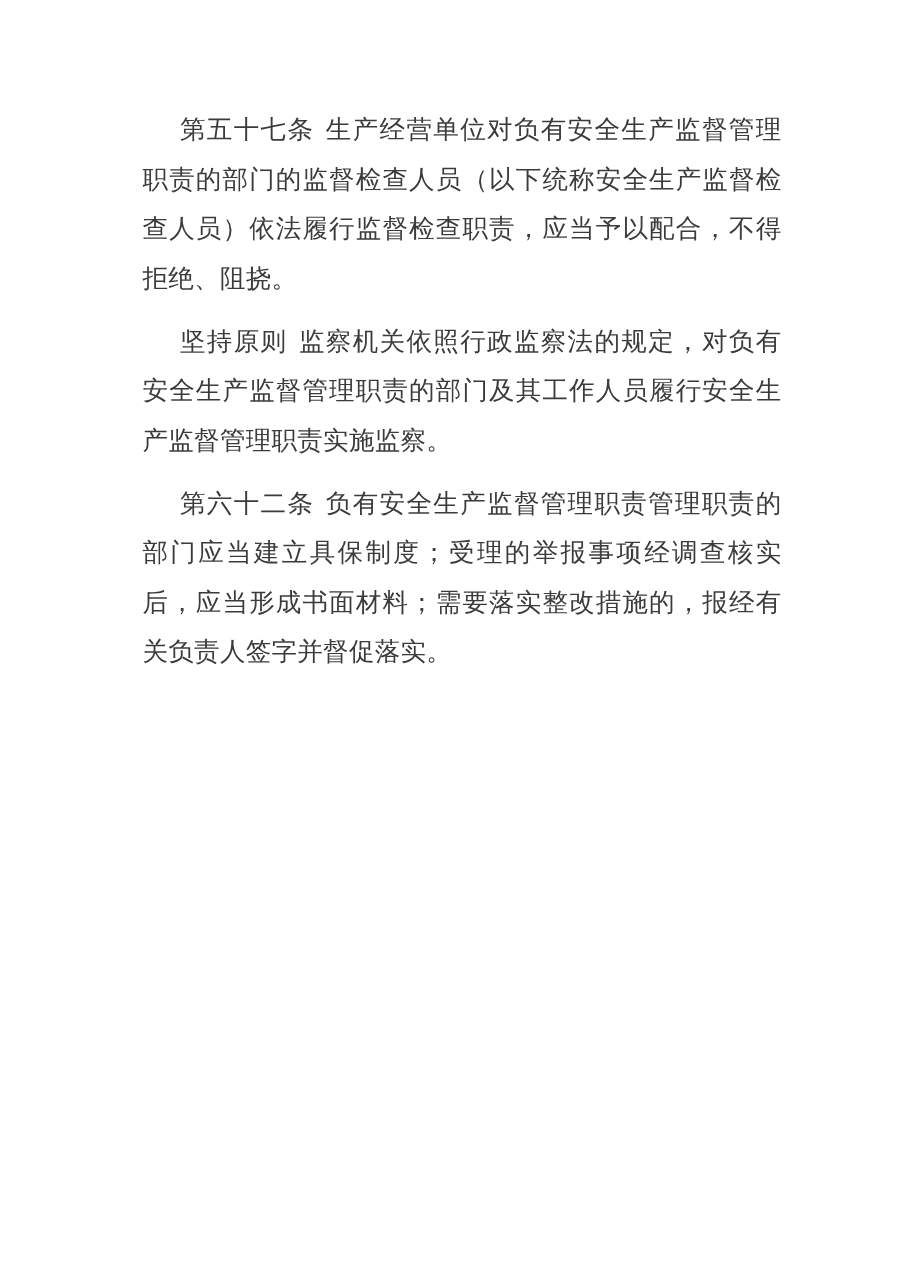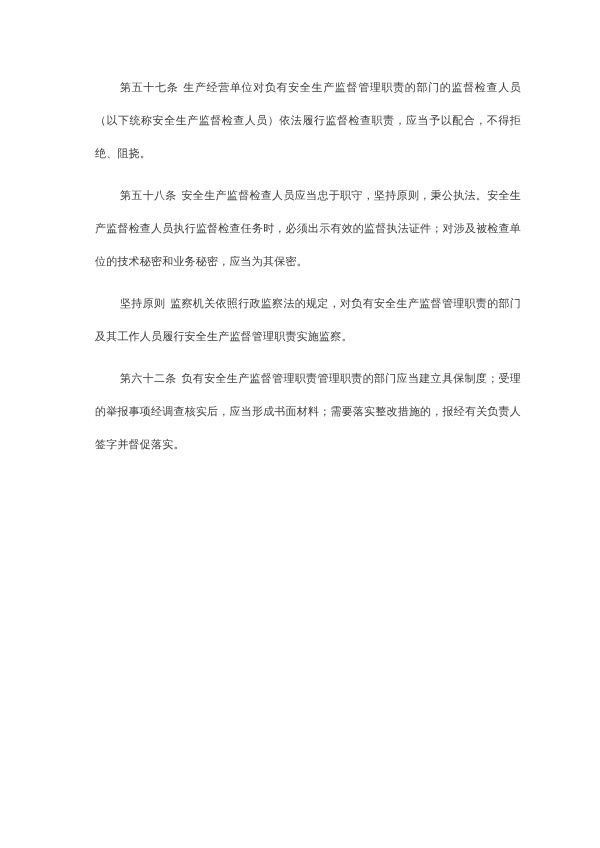--- a/index.html
+++ b/index.html
@@ -16,41 +16,40 @@
     font-family: "DejaVu Serif", "Liberation Serif", serif;
     color: #3b3b3b;
   }
   .content {
     position: absolute;
     left: 95px;
     top: 71px;
     width: 426px;
   }
   .paragraph {
-    font-size: 11px;
+    font-size: 17px;
     line-height: 33px;
     text-align: justify;
     margin: 0 0 9px 0;
     text-indent: 25px;
     letter-spacing: 0.2px;
     word-break: break-all;
   }
   .article-label {
     margin-right: 0.45em;
   }
 </style>
 </head>
 <body>
 
 <div class="page">
   <div class="content">
 
     <p class="paragraph"><span class="article-label">第五十七条</span><span>生产经营单位对负有安全生产监督管理职责的部门的监督检查人员（以下统称安全生产监督检查人员）依法履行监督检查职责，应当予以配合，不得拒绝、阻挠。</span></p>
 
-    <p class="paragraph"><span class="article-label">第五十八条</span><span>安全生产监督检查人员应当忠于职守，坚持原则，秉公执法。安全生产监督检查人员执行监督检查任务时，必须出示有效的监督执法证件；对涉及被检查单位的技术秘密和业务秘密，应当为其保密。</span></p>
 
 
 
     <p class="paragraph"><span class="article-label">坚持原则</span><span>监察机关依照行政监察法的规定，对负有安全生产监督管理职责的部门及其工作人员履行安全生产监督管理职责实施监察。</span></p>
 
 
     <p class="paragraph"><span class="article-label">第六十二条</span><span>负有安全生产监督管理职责管理职责的部门应当建立具保制度；受理的举报事项经调查核实后，应当形成书面材料；需要落实整改措施的，报经有关负责人签字并督促落实。</span></p>
 
   </div>
 </div>

